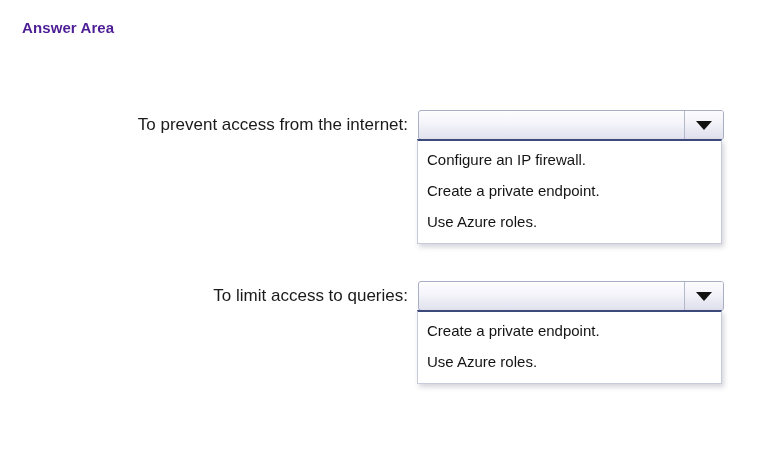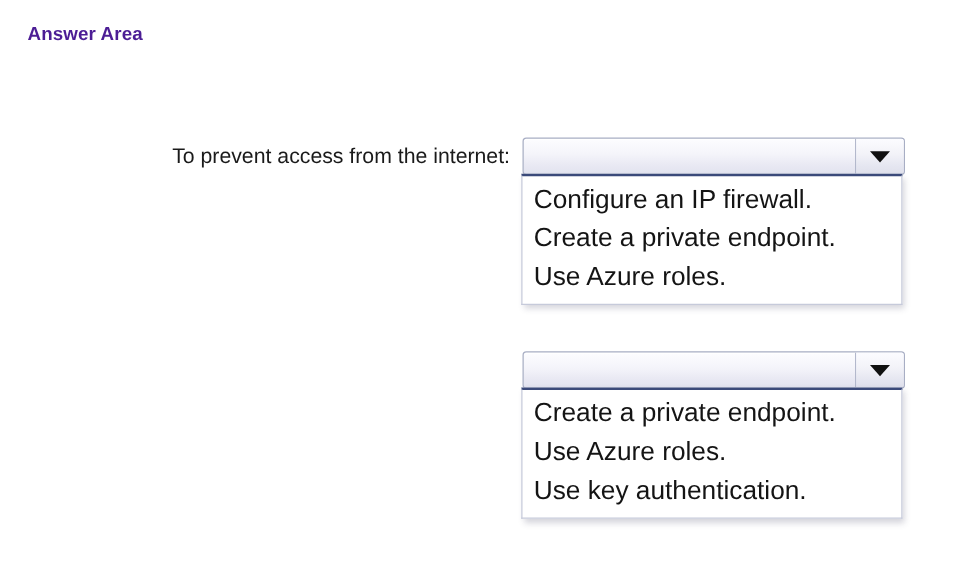--- a/index.html
+++ b/index.html
@@ -106,21 +106,21 @@
     box-shadow: 2px 3px 5px rgba(60, 60, 90, 0.22);
     padding: 3px 0 6px 0;
   }
   #dropdown-panel-0 { top: 139px; }
   #dropdown-panel-1 { top: 310px; }
 
   .dropdown-option {
     height: 31px;
     line-height: 31px;
     padding-left: 9px;
-    font-size: 21px;
+    font-size: 15px;
     color: #141414;
     white-space: nowrap;
     cursor: default;
   }
 </style>
 </head>
 <body>
 
 <div id="answer-area-title">Answer Area</div>
 
@@ -135,26 +135,26 @@
   </div>
 </div>
 
 <div class="dropdown-panel" id="dropdown-panel-0">
   <div class="dropdown-option">Configure an IP firewall.</div>
   <div class="dropdown-option">Create a private endpoint.</div>
   <div class="dropdown-option">Use Azure roles.</div>
 </div>
 
 <div class="question-row" id="question-row-1">
+  <div class="row-label">To limit access to queries:</div>
 
   <div class="combobox">
     <div class="combobox-value" title=""></div>
     <div class="combobox-button">
       <span class="arrow-glyph"></span>
     </div>
   </div>
 </div>
 
 <div class="dropdown-panel" id="dropdown-panel-1">
   <div class="dropdown-option">Create a private endpoint.</div>
   <div class="dropdown-option">Use Azure roles.</div>
-  <div class="dropdown-option">Use key authentication.</div>
 </div>
 
 </body></html>

